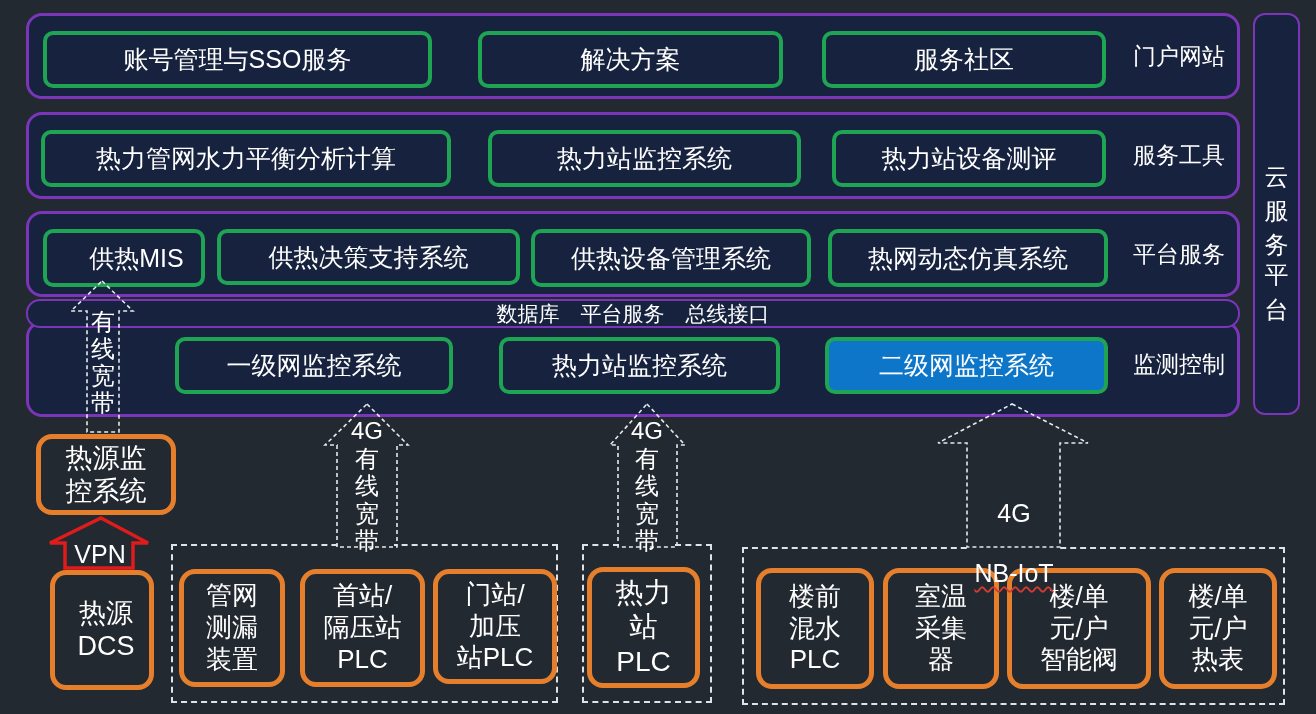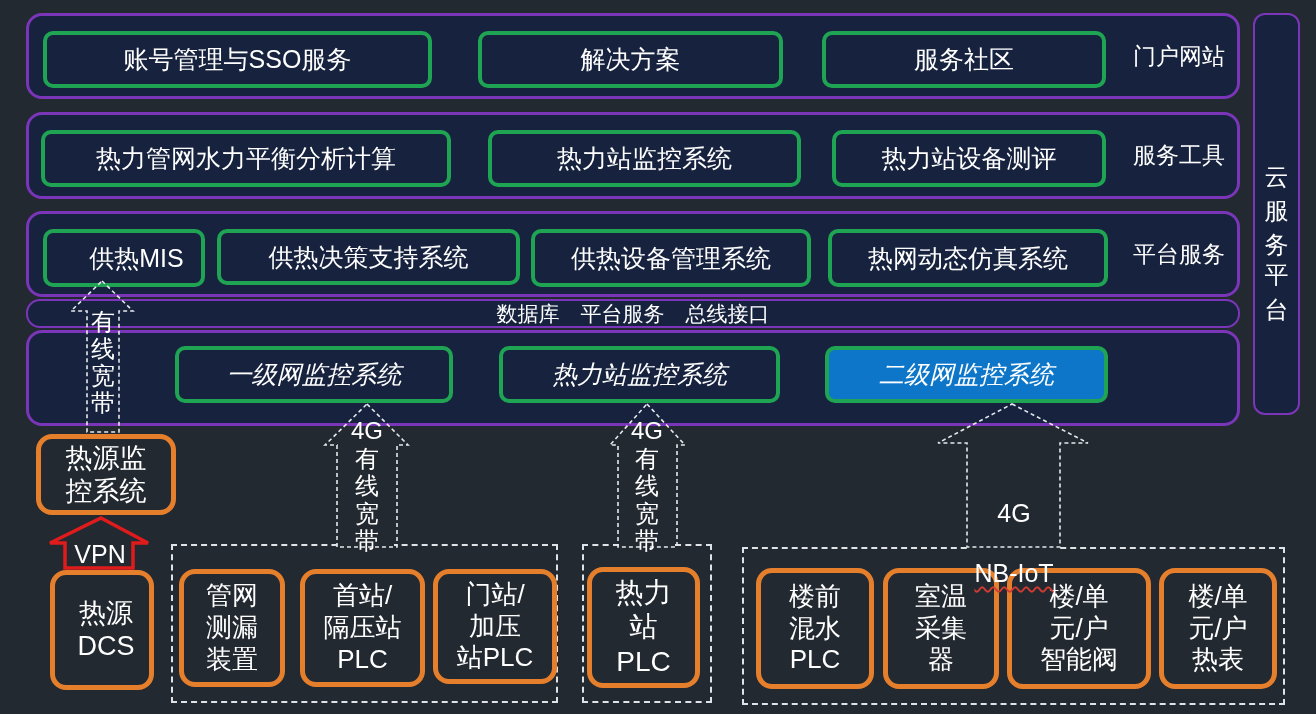--- a/index.html
+++ b/index.html
@@ -74,24 +74,25 @@
     <div class="gbox" style="left:188px;top:15px;width:303px;height:56px;">供热决策支持系统</div>
     <div class="gbox" style="left:502px;top:15px;width:280px;height:58px;">供热设备管理系统</div>
     <div class="gbox" style="left:799px;top:15px;width:280px;height:58px;">热网动态仿真系统</div>
     <div class="rowlabel" style="left:1098px;top:0;width:104px;height:80px;">平台服务</div>
   </div>
 
   <div class="busbar">
     <span>数据库　平台服务　总线接口</span>
   </div>
 
-  <div class="row" style="top:330px;height:96px;font-style:italic;">
+  <div class="row" style="top:321px;height:96px;">
     <div class="gbox" style="left:146px;top:13px;width:278px;height:57px;">一级网监控系统</div>
     <div class="gbox" style="left:470px;top:13px;width:281px;height:57px;">热力站监控系统</div>
     <div class="gbox blue" style="left:796px;top:13px;width:283px;height:57px;">二级网监控系统</div>
+    <div class="rowlabel" style="left:1098px;top:0;width:104px;height:80px;">监测控制</div>
   </div>
 
   <div class="cloudbar">
     <span class="vtext">云服务平台</span>
   </div>
 
   <div class="dgroup" style="left:171px;top:544px;width:387px;height:159px;"></div>
   <div class="dgroup" style="left:582px;top:544px;width:130px;height:159px;"></div>
   <div class="dgroup" style="left:742px;top:547px;width:543px;height:158px;"></div>
 

